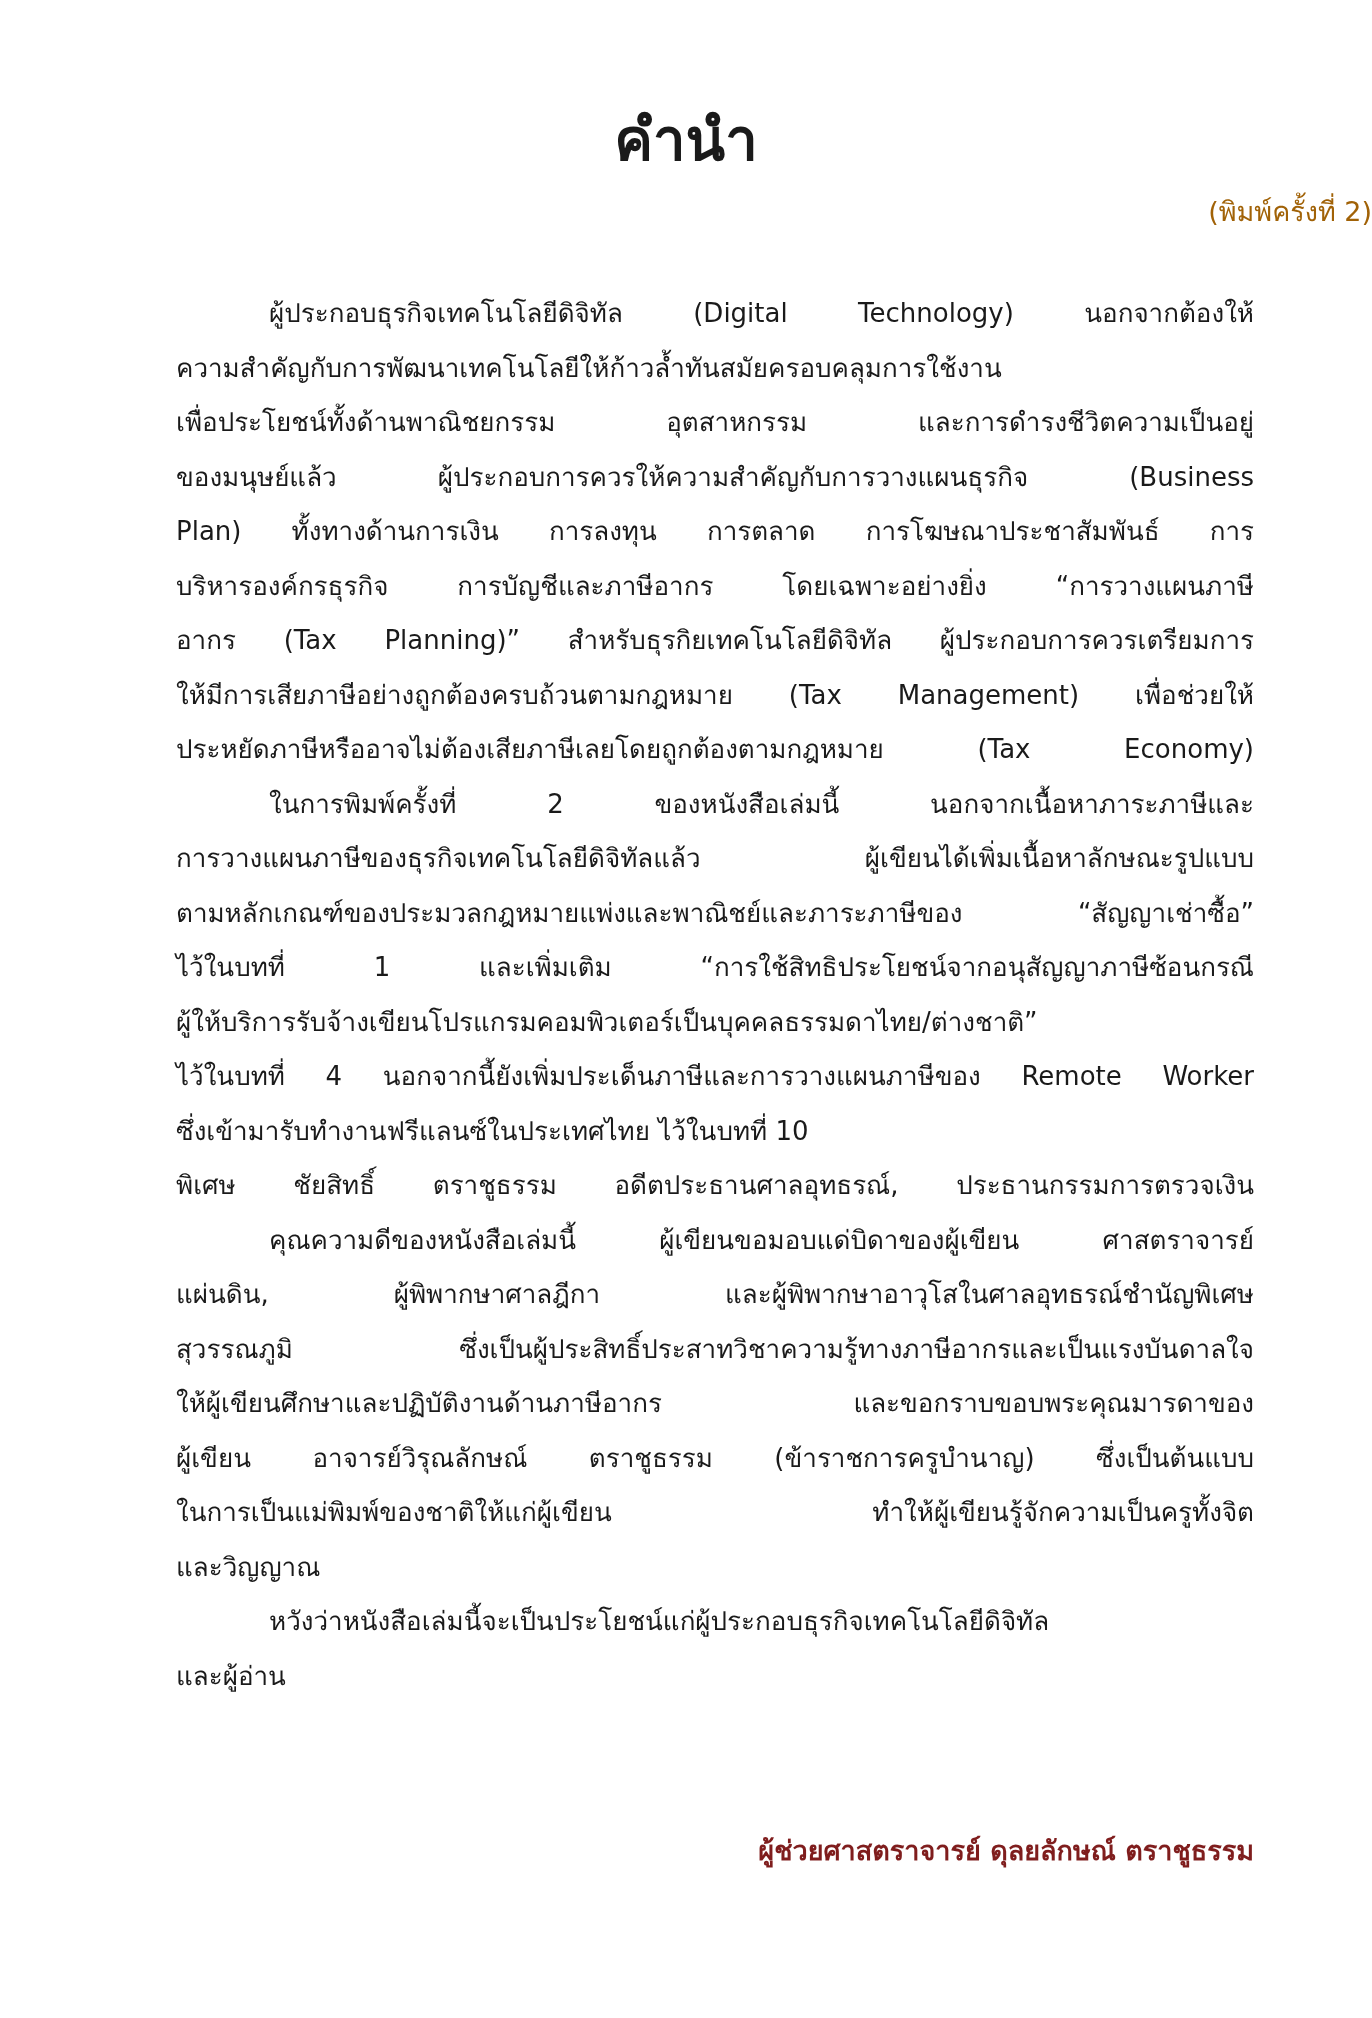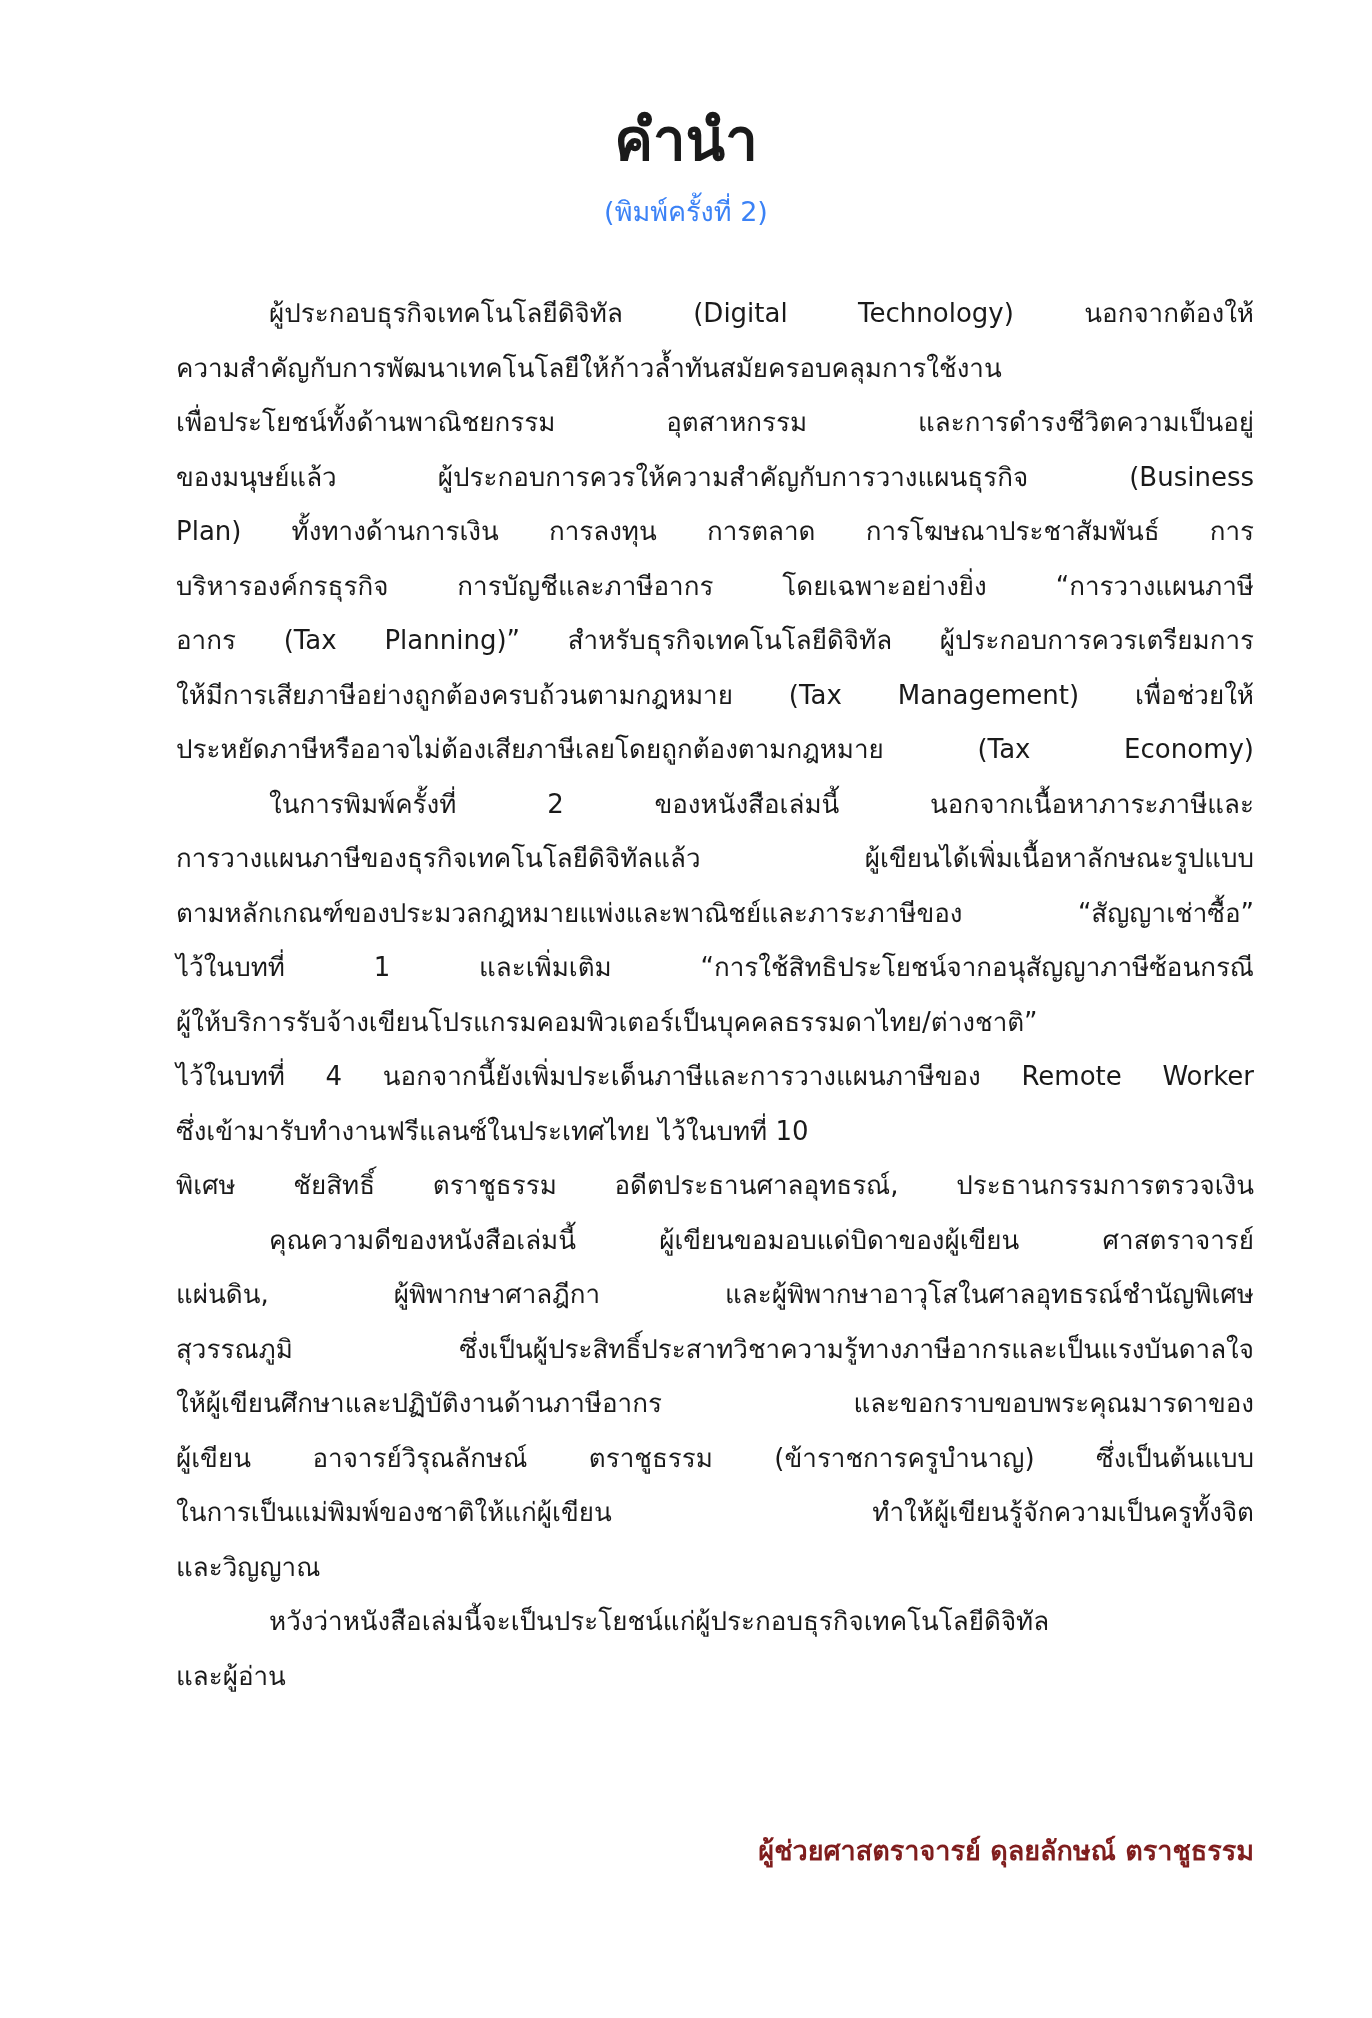--- a/index.html
+++ b/index.html
@@ -31,24 +31,24 @@
       font-size: 58px;
       font-weight: bold;
       line-height: 80px;
       color: #1a1a1a;
     }
     .subtitle {
       position: absolute;
       top: 192px;
       left: 0;
       width: 1372px;
-      text-align: center;
+      text-align: right;
       font-size: 27px;
       line-height: 40px;
-      color: #3b82f6;
+      color: #a16207;
     }
     .body {
       position: absolute;
       top: 286px;
       left: 176px;
       width: 1078px;
     }
     .line {
       display: block;
       height: 54.5px;
@@ -87,21 +87,21 @@
 
   <div class="body">
 
     <div>
       <span class="line indent">ผู้ประกอบธุรกิจเทคโนโลยีดิจิทัล (Digital Technology) นอกจากต้องให้</span>
       <span class="line">ความสำคัญกับการพัฒนาเทคโนโลยีให้ก้าวล้ำทันสมัยครอบคลุมการใช้งาน</span>
       <span class="line">เพื่อประโยชน์ทั้งด้านพาณิชยกรรม อุตสาหกรรม และการดำรงชีวิตความเป็นอยู่</span>
       <span class="line">ของมนุษย์แล้ว ผู้ประกอบการควรให้ความสำคัญกับการวางแผนธุรกิจ (Business</span>
       <span class="line">Plan) ทั้งทางด้านการเงิน การลงทุน การตลาด การโฆษณาประชาสัมพันธ์ การ</span>
       <span class="line">บริหารองค์กรธุรกิจ การบัญชีและภาษีอากร โดยเฉพาะอย่างยิ่ง “การวางแผนภาษี</span>
-      <span class="line">อากร (Tax Planning)”  สำหรับธุรกิจเทคโนโลยีดิจิทัล ผู้ประกอบการควรเตรียมการ</span>
+      <span class="line">อากร (Tax Planning)”  สำหรับธุรกิยเทคโนโลยีดิจิทัล ผู้ประกอบการควรเตรียมการ</span>
       <span class="line">ให้มีการเสียภาษีอย่างถูกต้องครบถ้วนตามกฎหมาย (Tax Management) เพื่อช่วยให้</span>
       <span class="line">ประหยัดภาษีหรืออาจไม่ต้องเสียภาษีเลยโดยถูกต้องตามกฎหมาย (Tax Economy)</span>
     </div>
 
     <div>
       <span class="line indent">ในการพิมพ์ครั้งที่ 2 ของหนังสือเล่มนี้   นอกจากเนื้อหาภาระภาษีและ</span>
       <span class="line">การวางแผนภาษีของธุรกิจเทคโนโลยีดิจิทัลแล้ว ผู้เขียนได้เพิ่มเนื้อหาลักษณะรูปแบบ</span>
       <span class="line">ตามหลักเกณฑ์ของประมวลกฎหมายแพ่งและพาณิชย์และภาระภาษีของ “สัญญาเช่าซื้อ”</span>
       <span class="line">ไว้ในบทที่ 1 และเพิ่มเติม “การใช้สิทธิประโยชน์จากอนุสัญญาภาษีซ้อนกรณี</span>
       <span class="line">ผู้ให้บริการรับจ้างเขียนโปรแกรมคอมพิวเตอร์เป็นบุคคลธรรมดาไทย/ต่างชาติ”</span>

